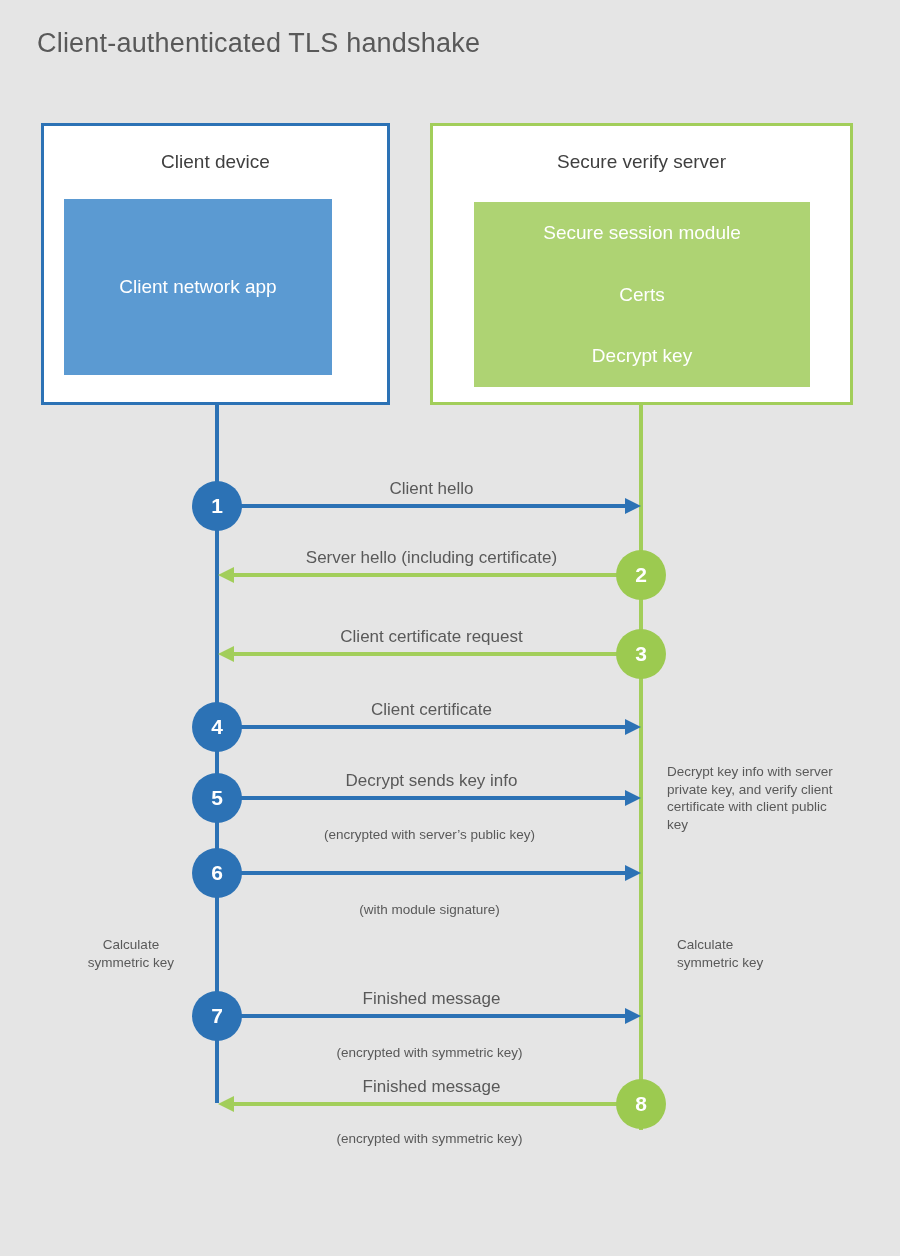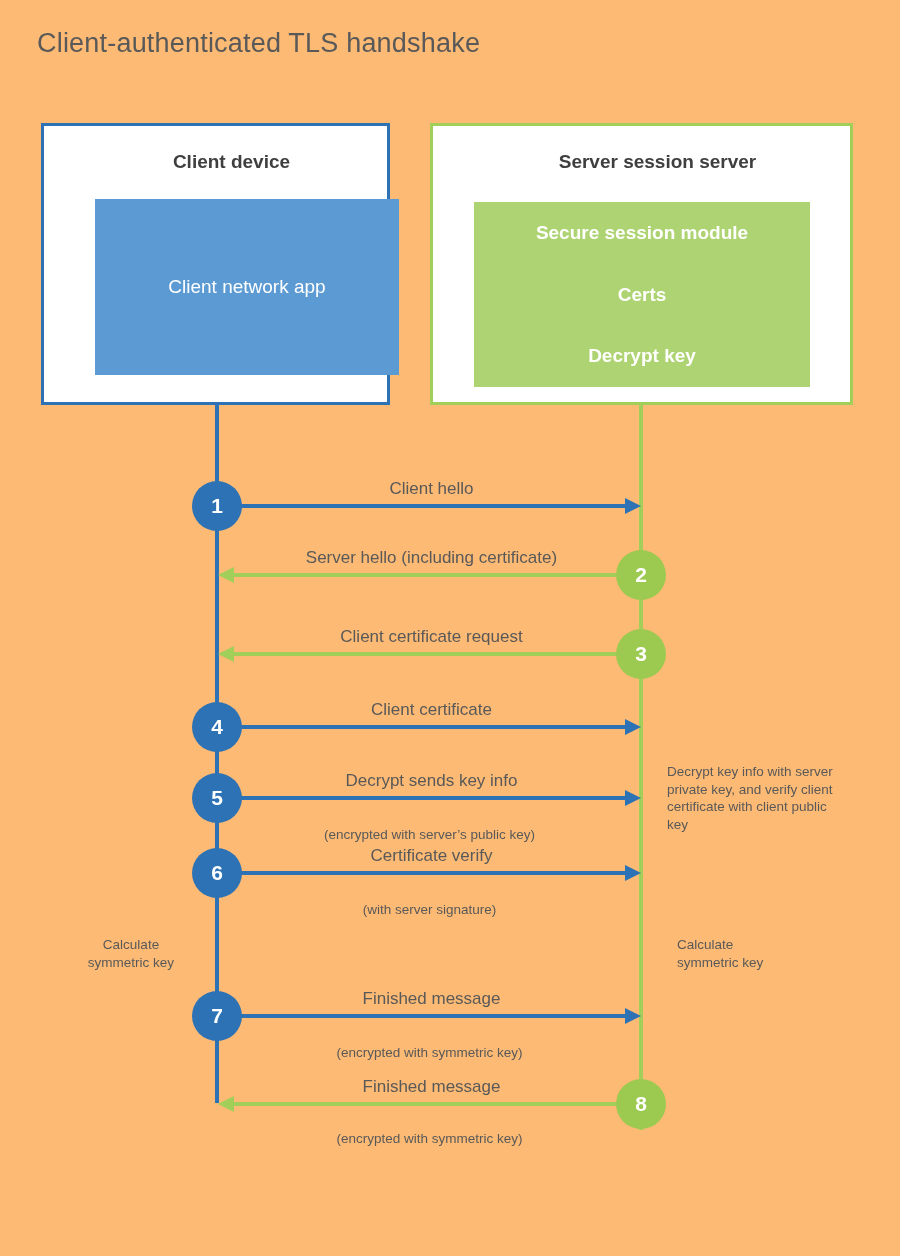--- a/index.html
+++ b/index.html
@@ -6,43 +6,43 @@
     --blue:#2c72b5;
     --blue-fill:#5b9ad2;
     --green:#a2ce5a;
     --green-circle:#9cca50;
     --green-fill:#aed373;
     --text:#595959;
     --heading:#3f3f3f;
   }
   html,body{margin:0;padding:0;background:#fff;}
   .stage{
-    position:relative;width:900px;height:1256px;background:#fdba74;overflow:hidden;
+    position:relative;width:900px;height:1256px;background:#e5e5e5;overflow:hidden;
     font-family:"Liberation Sans", sans-serif;
   }
   .page-title{
     position:absolute;left:37px;top:28px;font-size:27px;font-weight:300;
     color:var(--text);letter-spacing:.2px;
   }
   
   .entity-box{position:absolute;top:123px;height:282px;background:#fff;box-sizing:border-box;}
   .client-box{left:41px;width:349px;border:3px solid var(--blue);}
   .server-box{left:430px;width:423px;border:3px solid var(--green);}
   .entity-title{
     position:absolute;top:25px;left:0;width:100%;text-align:center;
-    font-size:19px;font-weight:bold;color:var(--heading);padding-left:16px;
+    font-size:19px;font-weight:normal;color:var(--heading);
   }
   .client-app{
-    position:absolute;left:51px;top:73px;width:304px;height:176px;
+    position:absolute;left:20px;top:73px;width:268px;height:176px;
     background:var(--blue-fill);color:#fff;font-size:19px;line-height:1.4;
     display:flex;align-items:center;justify-content:center;text-align:center;
   }
   .server-bar{
     position:absolute;left:41px;width:336px;height:62px;background:var(--green-fill);
-    color:#fff;font-size:19px;display:flex;align-items:center;justify-content:center;font-weight:bold;
+    color:#fff;font-size:19px;display:flex;align-items:center;justify-content:center;
   }
   .bar-0{top:76px}.bar-1{top:138px}.bar-2{top:199px}
   
   .lifeline{position:absolute;width:4px;z-index:1;}
   .lifeline.blue{left:215px;top:404px;height:699px;background:var(--blue);}
   .lifeline.green{left:639px;top:404px;height:726px;background:var(--green);}
   
   .step-circle{
     position:absolute;width:50px;height:50px;border-radius:50%;z-index:3;
     color:#fff;font-size:21px;font-weight:bold;
@@ -85,21 +85,21 @@
 <div class="stage">
 
   <div class="page-title">Client-authenticated TLS handshake</div>
 
   <div class="entity-box client-box">
     <div class="entity-title">Client device</div>
     <div class="client-app">Client network app</div>
   </div>
 
   <div class="entity-box server-box">
-    <div class="entity-title">Server session server</div>
+    <div class="entity-title">Secure verify server</div>
     <div class="server-bar bar-0">Secure session module</div>
     <div class="server-bar bar-1">Certs</div>
     <div class="server-bar bar-2">Decrypt key</div>
   </div>
 
   <div class="lifeline blue"></div>
   <div class="lifeline green"></div>
 
   <div class="msg-label" style="top:479px">Client hello</div>
   <div class="arrow right" style="top:504px"></div>
@@ -115,23 +115,22 @@
 
   <div class="msg-label" style="top:700px">Client certificate</div>
   <div class="arrow right" style="top:725px"></div>
   <div class="step-circle blue" style="left:192px;top:702px">4</div>
 
   <div class="msg-label" style="top:771px">Decrypt sends key info</div>
   <div class="arrow right" style="top:796px"></div>
   <div class="msg-sublabel" style="top:809px">(encrypted with server’s public key)</div>
   <div class="step-circle blue" style="left:192px;top:773px">5</div>
 
-  <div class="msg-label" style="top:846px">Certificate verify</div>
   <div class="arrow right" style="top:871px"></div>
-  <div class="msg-sublabel" style="top:884px">(with server signature)</div>
+  <div class="msg-sublabel" style="top:884px">(with module signature)</div>
   <div class="step-circle blue" style="left:192px;top:848px">6</div>
 
   <div class="note decrypt-note">Decrypt key info with server private key, and verify client certificate with client public key</div>
   <div class="note calc-left">Calculate symmetric key</div>
   <div class="note calc-right">Calculate symmetric key</div>
 
   <div class="msg-label" style="top:989px">Finished message</div>
   <div class="arrow right" style="top:1014px"></div>
   <div class="msg-sublabel" style="top:1027px">(encrypted with symmetric key)</div>
   <div class="step-circle blue" style="left:192px;top:991px">7</div>

